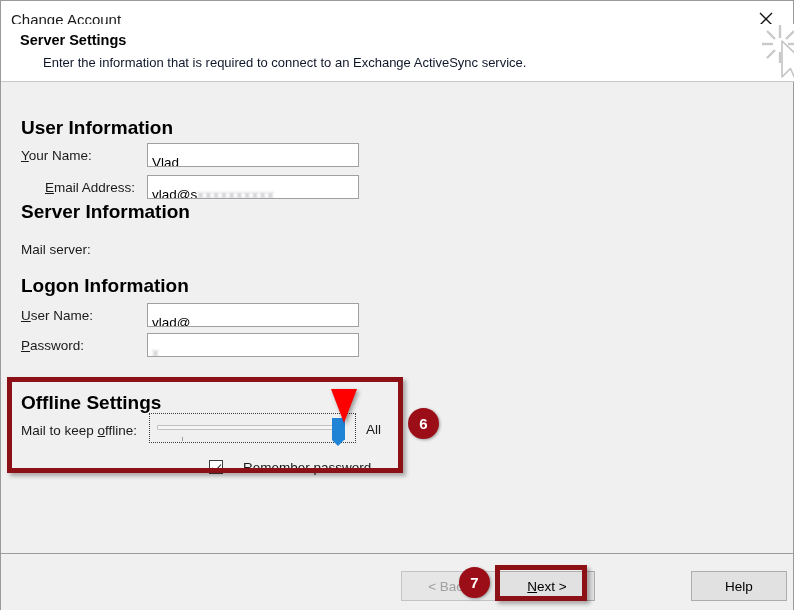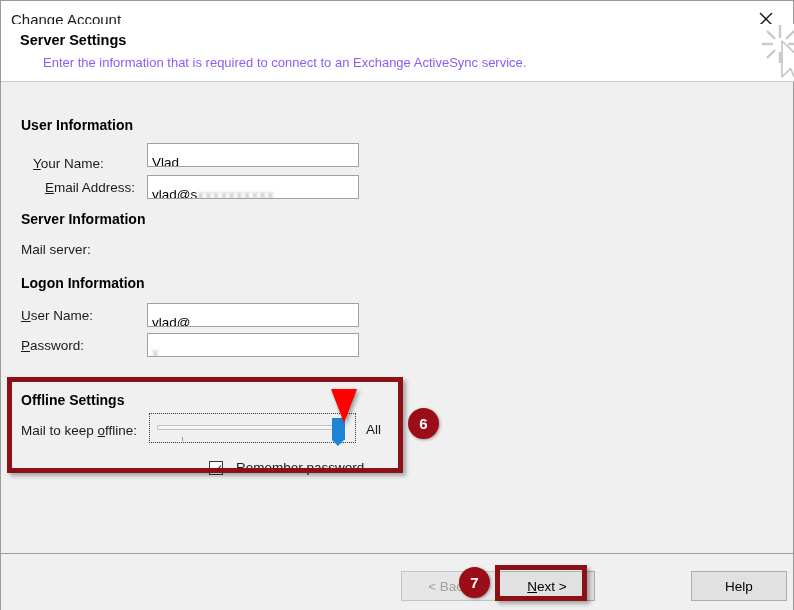--- a/index.html
+++ b/index.html
@@ -74,21 +74,21 @@
     font-size: 14.5px;
     font-weight: bold;
     color: #000000;
     white-space: nowrap;
   }
   #header-subtitle {
     position: absolute;
     left: 42px;
     top: 31px;
     font-size: 13px;
-    color: #8b5cf6;
+    color: #0f172a;
     white-space: nowrap;
   }
   #cursor-graphic {
     position: absolute;
     right: 8px;
     top: -3px;
     width: 60px;
     height: 62px;
     pointer-events: none;
   }
@@ -97,21 +97,21 @@
   #body-area {
     position: absolute;
     left: 0; top: 96px;
     width: 792px;
     height: 456px;
     background: #f0f0f0;
   }
 
   .group-head {
     position: absolute;
-    font-size: 14px;
+    font-size: 19px;
     font-weight: bold;
     color: #000000;
     white-space: nowrap;
   }
   .field-label {
     position: absolute;
     font-size: 13.5px;
     color: #1a1a1a;
     white-space: nowrap;
   }
@@ -137,22 +137,22 @@
     filter: blur(1.1px);
     opacity: .75;
   }
 
   
   #remember-row {
     position: absolute;
     left: 208px;
     top: 363px;
     display: flex;
-    align-items: flex-end;
-    gap: 13px;
+    align-items: flex-start;
+    gap: 20px;
   }
   #remember-box {
     width: 14px;
     height: 14px;
     border: 1px solid #3c3c3c;
     background: #ffffff;
     box-sizing: border-box;
     position: relative;
     flex: 0 0 auto;
   }
@@ -350,27 +350,27 @@
         <line x1="19" y1="29" x2="11" y2="37"></line>
       </g>
       <path d="M26 20 L26 56 L34.5 47.5 L40 60 L46 57 L40.5 45 L52 44.5 Z" fill="#ffffff" stroke="#c4c4c4" stroke-width="1.6" stroke-linejoin="round"></path>
     </svg>
   </div>
 
   <div id="body-area">
 
     <div class="group-head" style="left:20px; top:20px;">User Information</div>
 
-    <div class="field-label" style="left:20px; top:59px;margin-left:12px;"><u>Y</u>our Name:</div>
+    <div class="field-label" style="left:20px; top:51px;"><u>Y</u>our Name:</div>
     <div class="tf" style="left:146px; top:46px;"><span>Vlad</span></div>
 
     <div class="field-label" style="left:20px; top:83px;margin-left:24px;"><u>E</u>mail Address:</div>
     <div class="tf" style="left:146px; top:78px;"><span>vlad@s</span><span class="redact">xxxxxxxxxx</span></div>
 
-    <div class="group-head" style="left:20px; top:114px;">Server Information</div>
+    <div class="group-head" style="left:20px; top:104px;">Server Information</div>
 
     <div class="field-label" style="left:20px; top:145px;text-align:center;">Mail server:</div>
 
     <div class="group-head" style="left:20px; top:178px;">Logon Information</div>
 
     <div class="field-label" style="left:20px; top:211px;"><u>U</u>ser Name:</div>
     <div class="tf" style="left:146px; top:206px;"><span>vlad@</span></div>
 
     <div class="field-label" style="left:20px; top:241px;"><u>P</u>assword:</div>
     <div class="tf" style="left:146px; top:236px;"><span class="redact">x</span></div>

